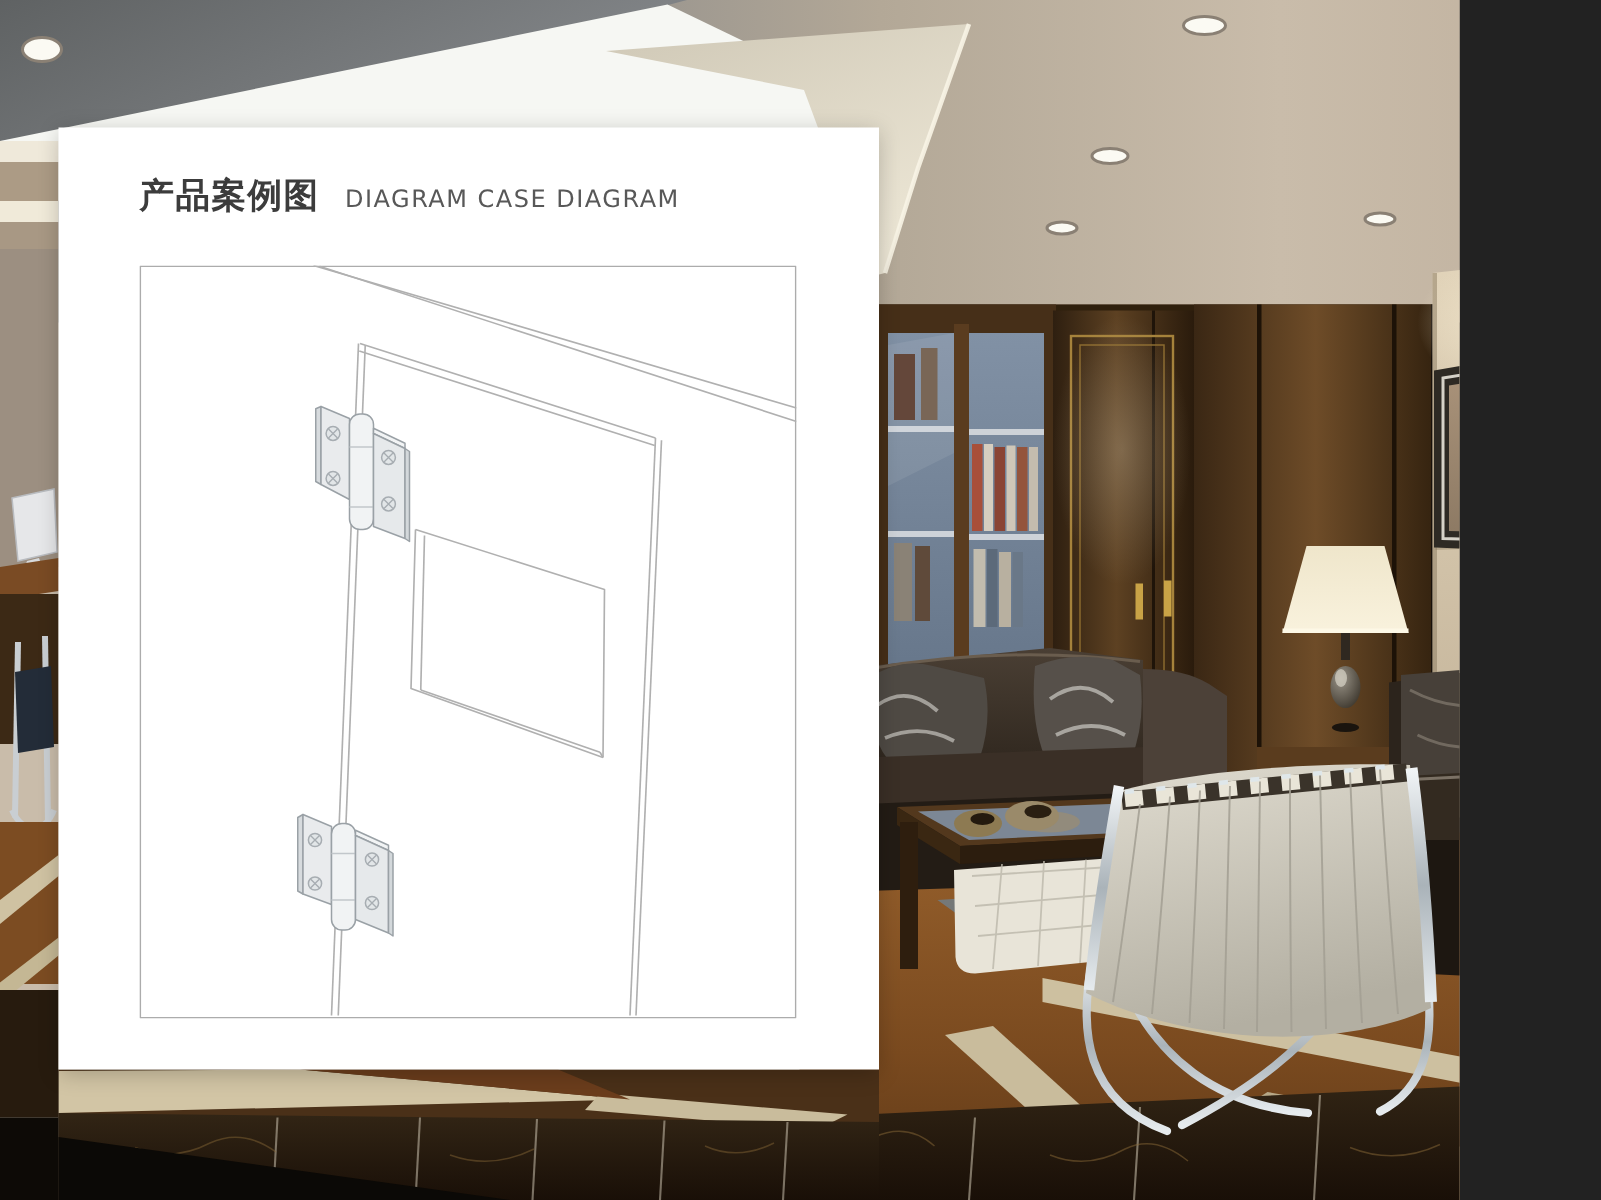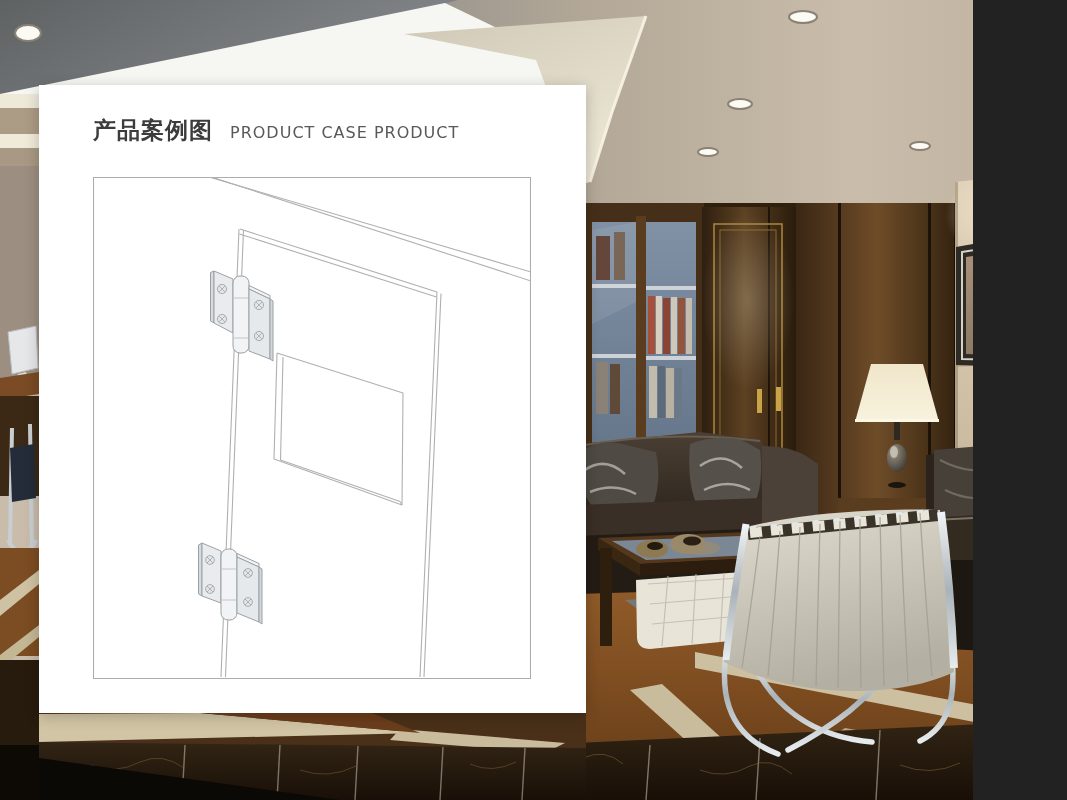--- a/index.html
+++ b/index.html
@@ -330,21 +330,21 @@
     <polygon points="0,600 39,570 39,584 0,616" fill="#cfc2a2"></polygon>
     <polygon points="0,655 39,625 39,637 0,669" fill="#c4b794"></polygon>
     <rect x="0" y="660" width="39" height="85" fill="#271b0e"></rect>
     <rect x="0" y="745" width="39" height="55" fill="#0d0a06"></rect>
   </g>
 </svg>
 
 <div class="card">
   <div class="title-row">
     <span class="title-zh">产品案例图</span>
-    <span class="title-en">PRODUCT CASE PRODUCT</span>
+    <span class="title-en">DIAGRAM CASE DIAGRAM</span>
   </div>
 
   <svg class="diagram-svg" viewBox="93 177 438 502">
     <g fill="none" stroke="#b0b0b0" stroke-width="1.1" stroke-linejoin="round">
       <rect x="93.5" y="177.5" width="437" height="501" stroke="#acacac"></rect>
       <g>
         <path d="M209,177 L531,272"></path>
         <path d="M213,177.5 L531,281"></path>
       </g>
       <g>

